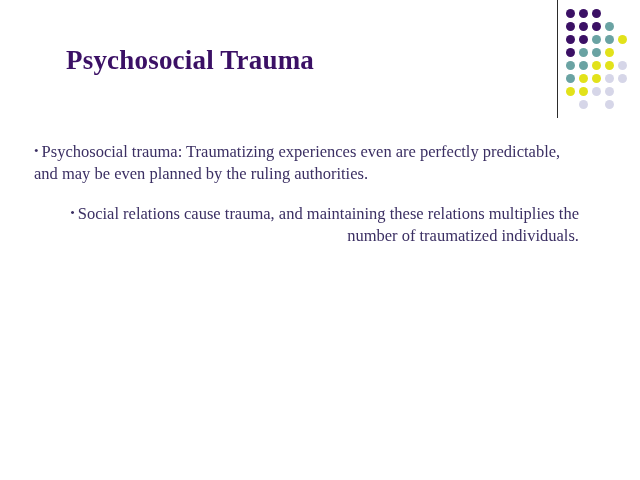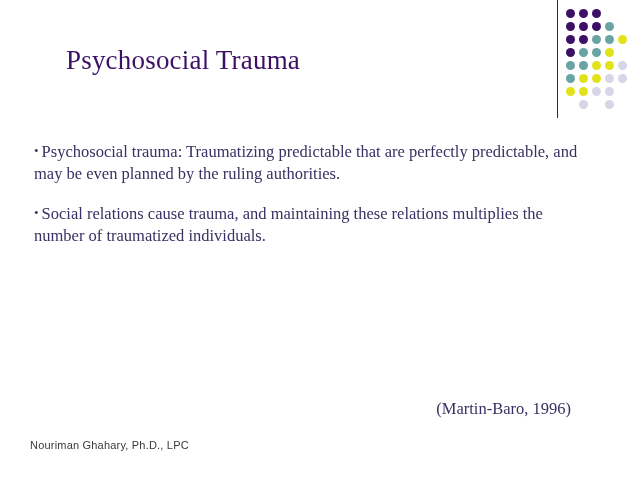--- a/index.html
+++ b/index.html
@@ -44,21 +44,21 @@
     border-radius: 50%;
   }
 
   
   #title {
     position: absolute;
     left: 66px;
     top: 44px;
     color: #3b1065;
     font-family: "Liberation Serif", serif;
-    font-weight: normal;
+    font-weight: bold;
     font-size: 27px;
     line-height: 32px;
     letter-spacing: 0.2px;
     white-space: nowrap;
   }
 
   
   #body {
     position: absolute;
     left: 34px;
@@ -66,21 +66,21 @@
     width: 545px;
     color: #3b2f63;
     font-family: "Liberation Serif", serif;
     font-size: 16.5px;
     line-height: 22px;
   }
   .bullet-para {
     margin: 0 0 17px 0;
     text-align: left;
   }
-  .bullet-para:last-of-type { margin-bottom: 4px; }
+  .bullet-para:last-of-type { margin-bottom: 4px; text-align: right; }
   .bullet-mark {
     font-size: 13px;
     vertical-align: 2px;
     padding-right: 3px;
   }
   #attribution {
     position: absolute;
     left: 34px;
     top: 398px;
     width: 537px;
@@ -144,28 +144,26 @@
         <div class="dot" style="left: 27px; top: 100px; width: 9px; height: 9px; background: rgb(214, 214, 232);"></div>
         <div class="dot" style="left: 53px; top: 100px; width: 9px; height: 9px; background: rgb(214, 214, 232);"></div>
       </div>
   </div>
 
   <div id="title">Psychosocial Trauma</div>
 
   <div id="body">
 
     <p class="bullet-para">
-      <span class="bullet-mark">•</span><span>Psychosocial trauma: Traumatizing predictable that are perfectly predictable, and may be even planned by the ruling authorities.</span>
+      <span class="bullet-mark">•</span><span>Psychosocial trauma: Traumatizing experiences even are perfectly predictable, and may be even planned by the ruling authorities.</span>
     </p>
 
 
 
     <p class="bullet-para">
       <span class="bullet-mark">•</span><span>Social relations cause trauma, and maintaining these relations multiplies the number of traumatized individuals.</span>
     </p>
 
   </div>
 
-  <div id="attribution">(Martin-Baro, 1996)</div>
 
-  <div id="footer">Nouriman Ghahary, Ph.D., LPC</div>
 
 </div>
 
 </body></html>

